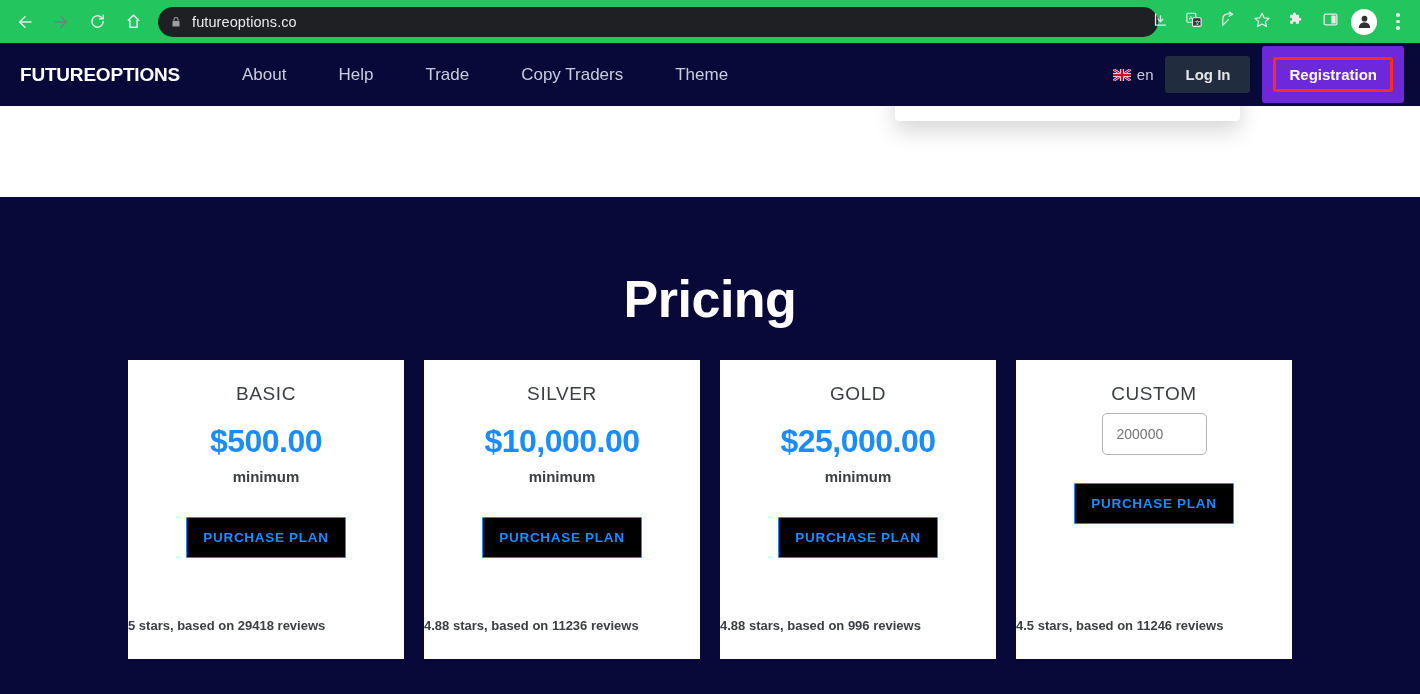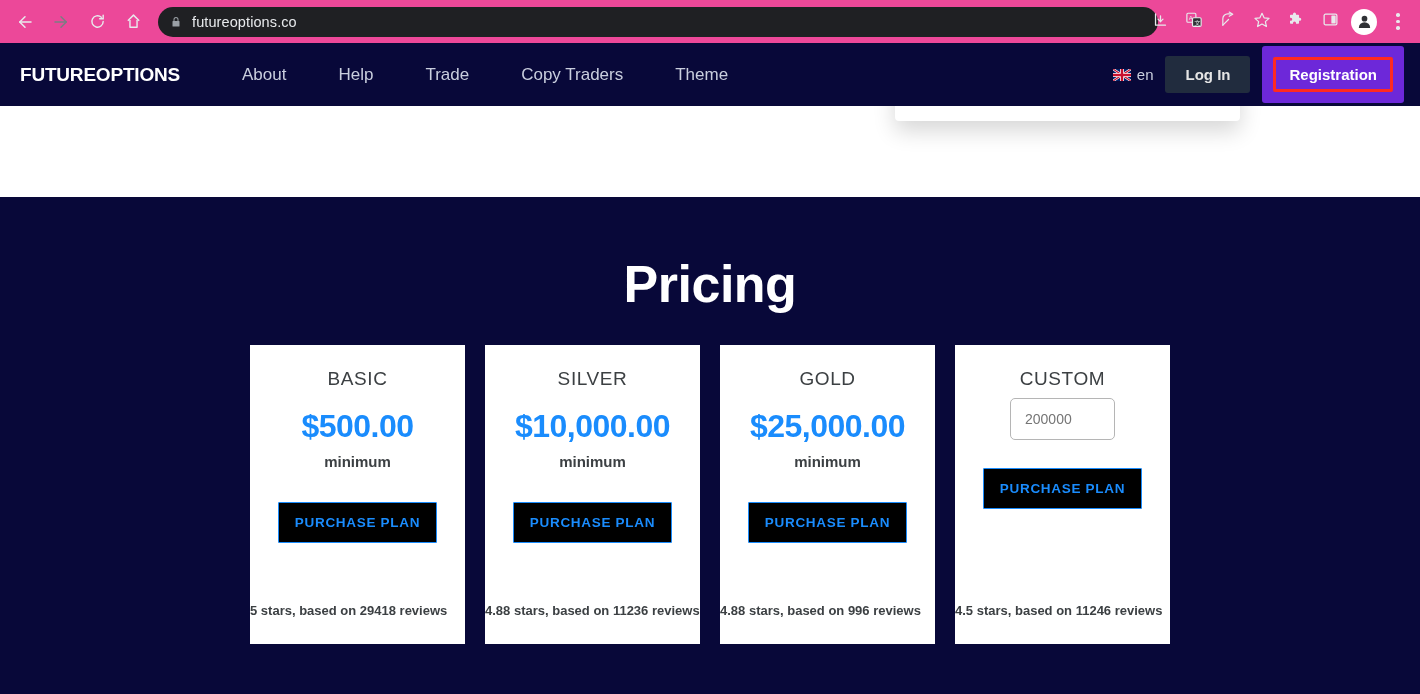--- a/index.html
+++ b/index.html
@@ -7,21 +7,21 @@
     width: 1420px;
     height: 694px;
     overflow: hidden;
     font-family: "Liberation Sans", sans-serif;
     background: #ffffff;
   }
 
   
   .browser-bar {
     height: 43px;
-    background: #ec4899;
+    background: #22c55e;
     display: flex;
     align-items: center;
     padding: 0 8px;
     position: relative;
   }
   .nav-btns { display: flex; align-items: center; gap: 2px; }
   .nav-btn {
     width: 34px; height: 34px;
     display: flex; align-items: center; justify-content: center;
     border-radius: 50%;
@@ -175,31 +175,31 @@
   .pricing {
     background: #080839;
     height: 497px;
     position: relative;
   }
   .pricing-title {
     text-align: center;
     color: #ffffff;
     font-size: 52px;
     font-weight: bold;
-    padding-top: 57px;
+    padding-top: 72px;
     letter-spacing: -0.5px;
   }
   .cards {
     display: flex;
     justify-content: center;
     gap: 20px;
     margin-top: 31px;
   }
   .card {
-    width: 215px;
+    width: 276px;
     height: 299px;
     background: #ffffff;
     display: flex;
     flex-direction: column;
     align-items: center;
     padding-top: 23px;
     position: relative;
   }
   .card-title {
     font-size: 19px;

